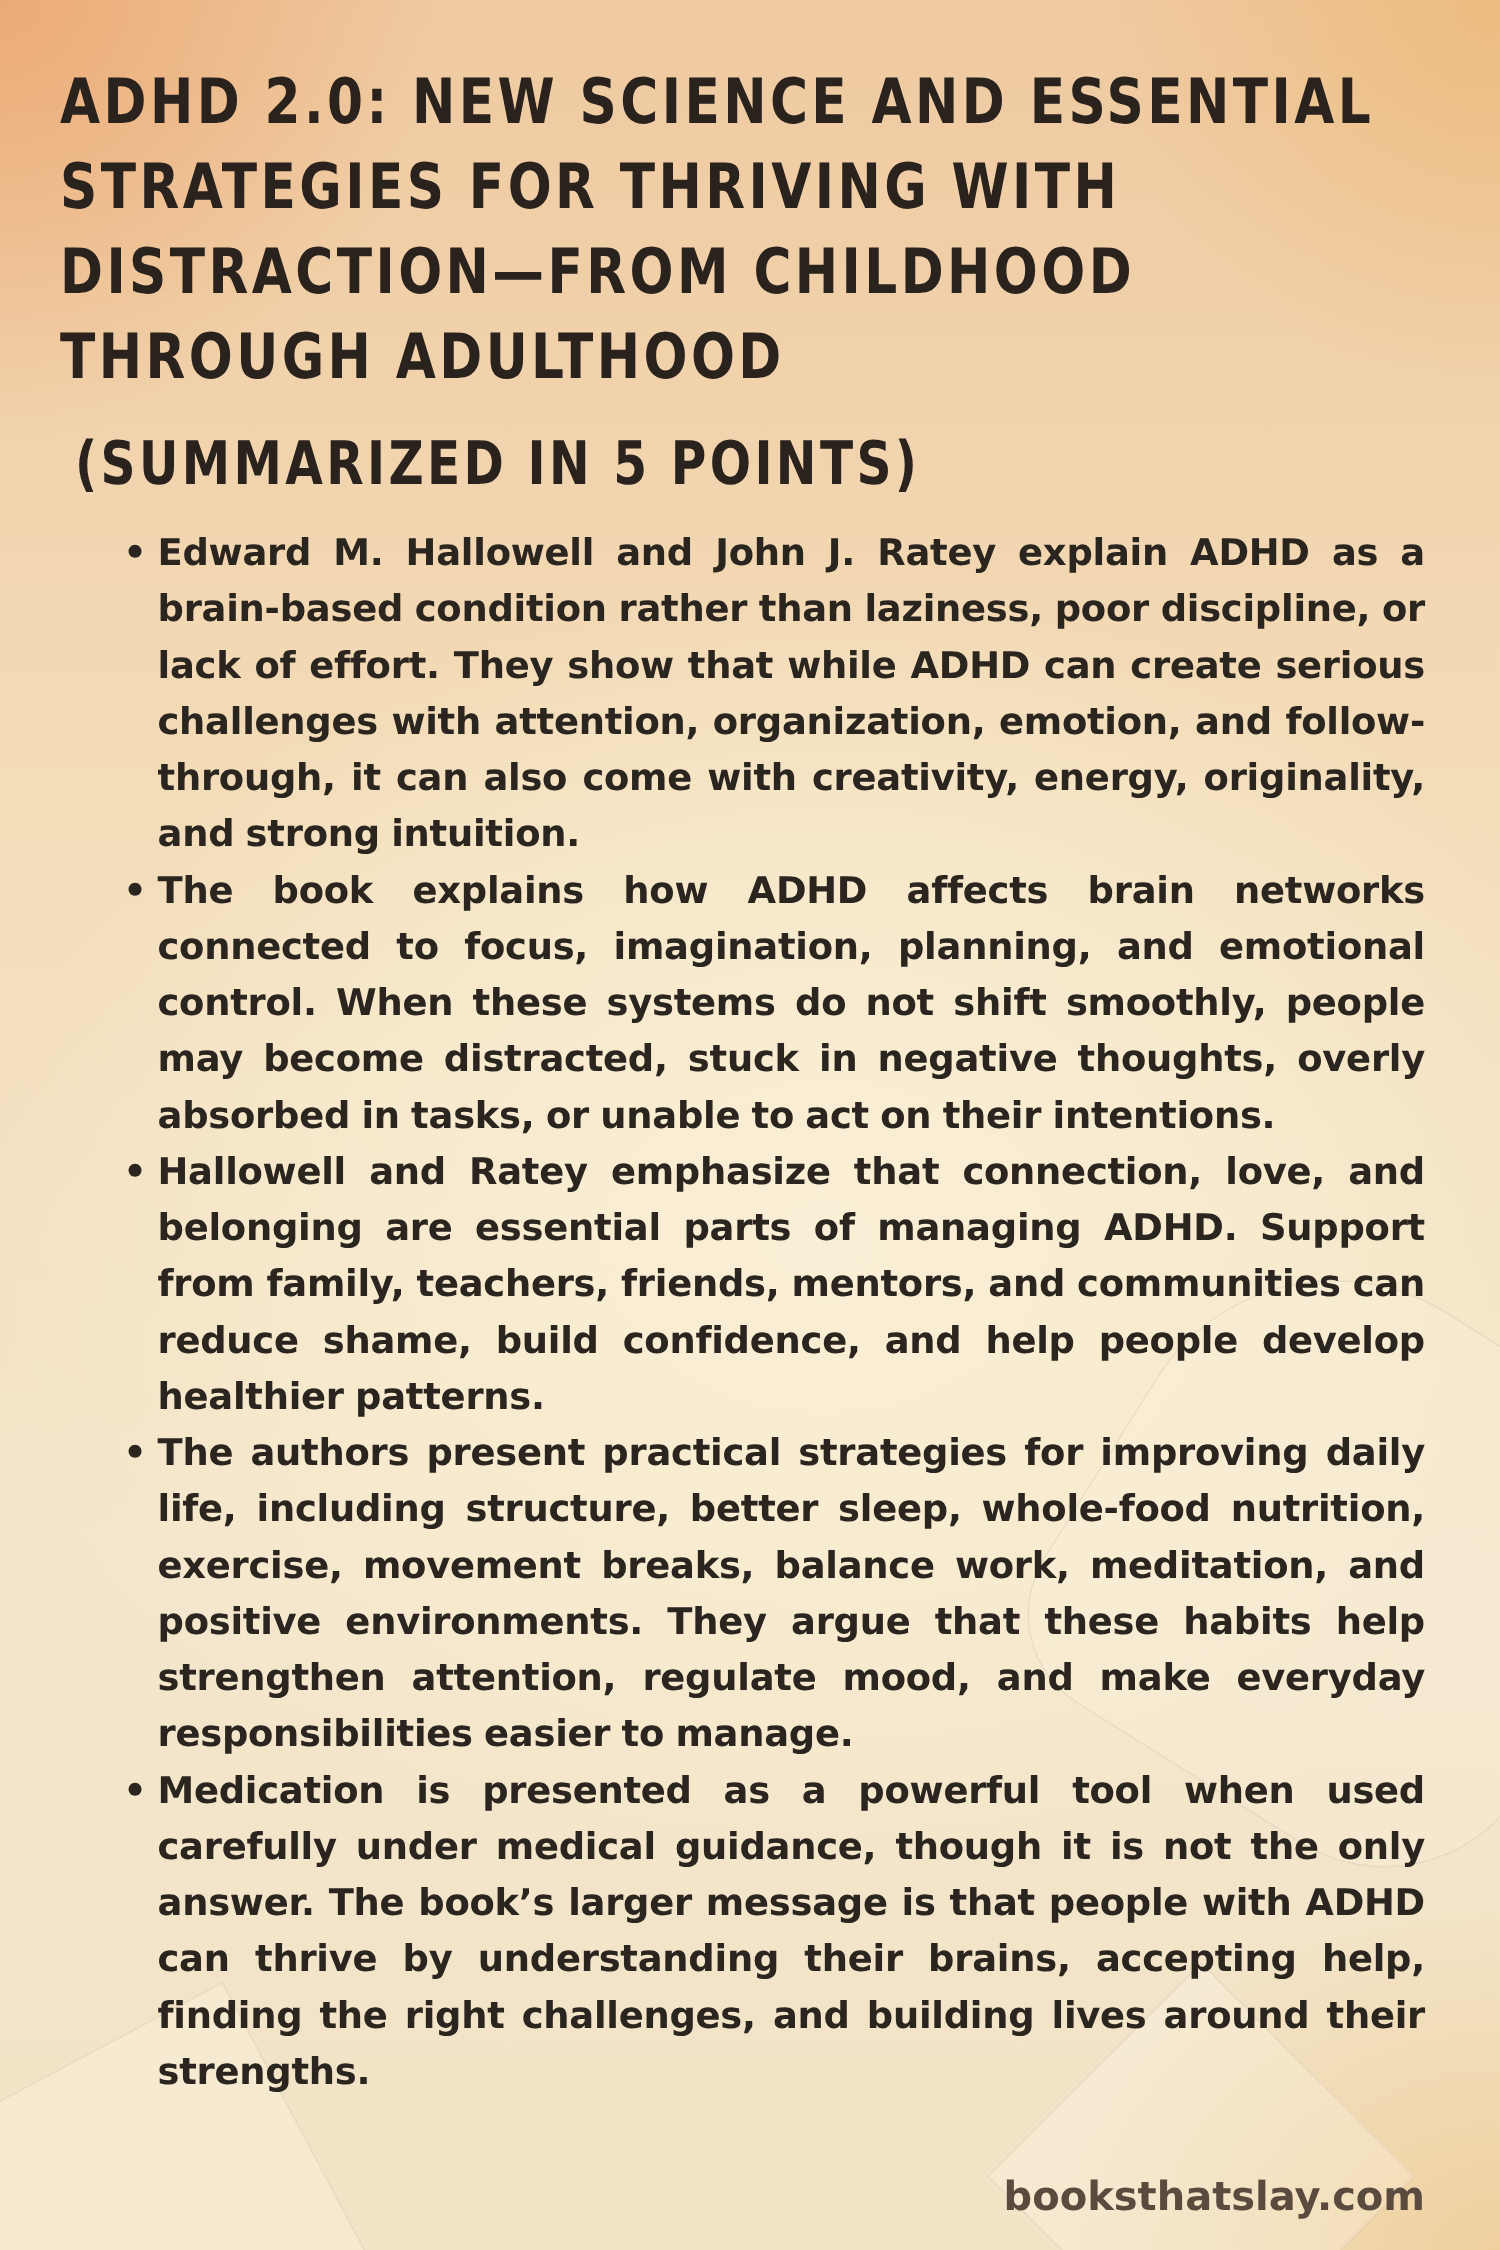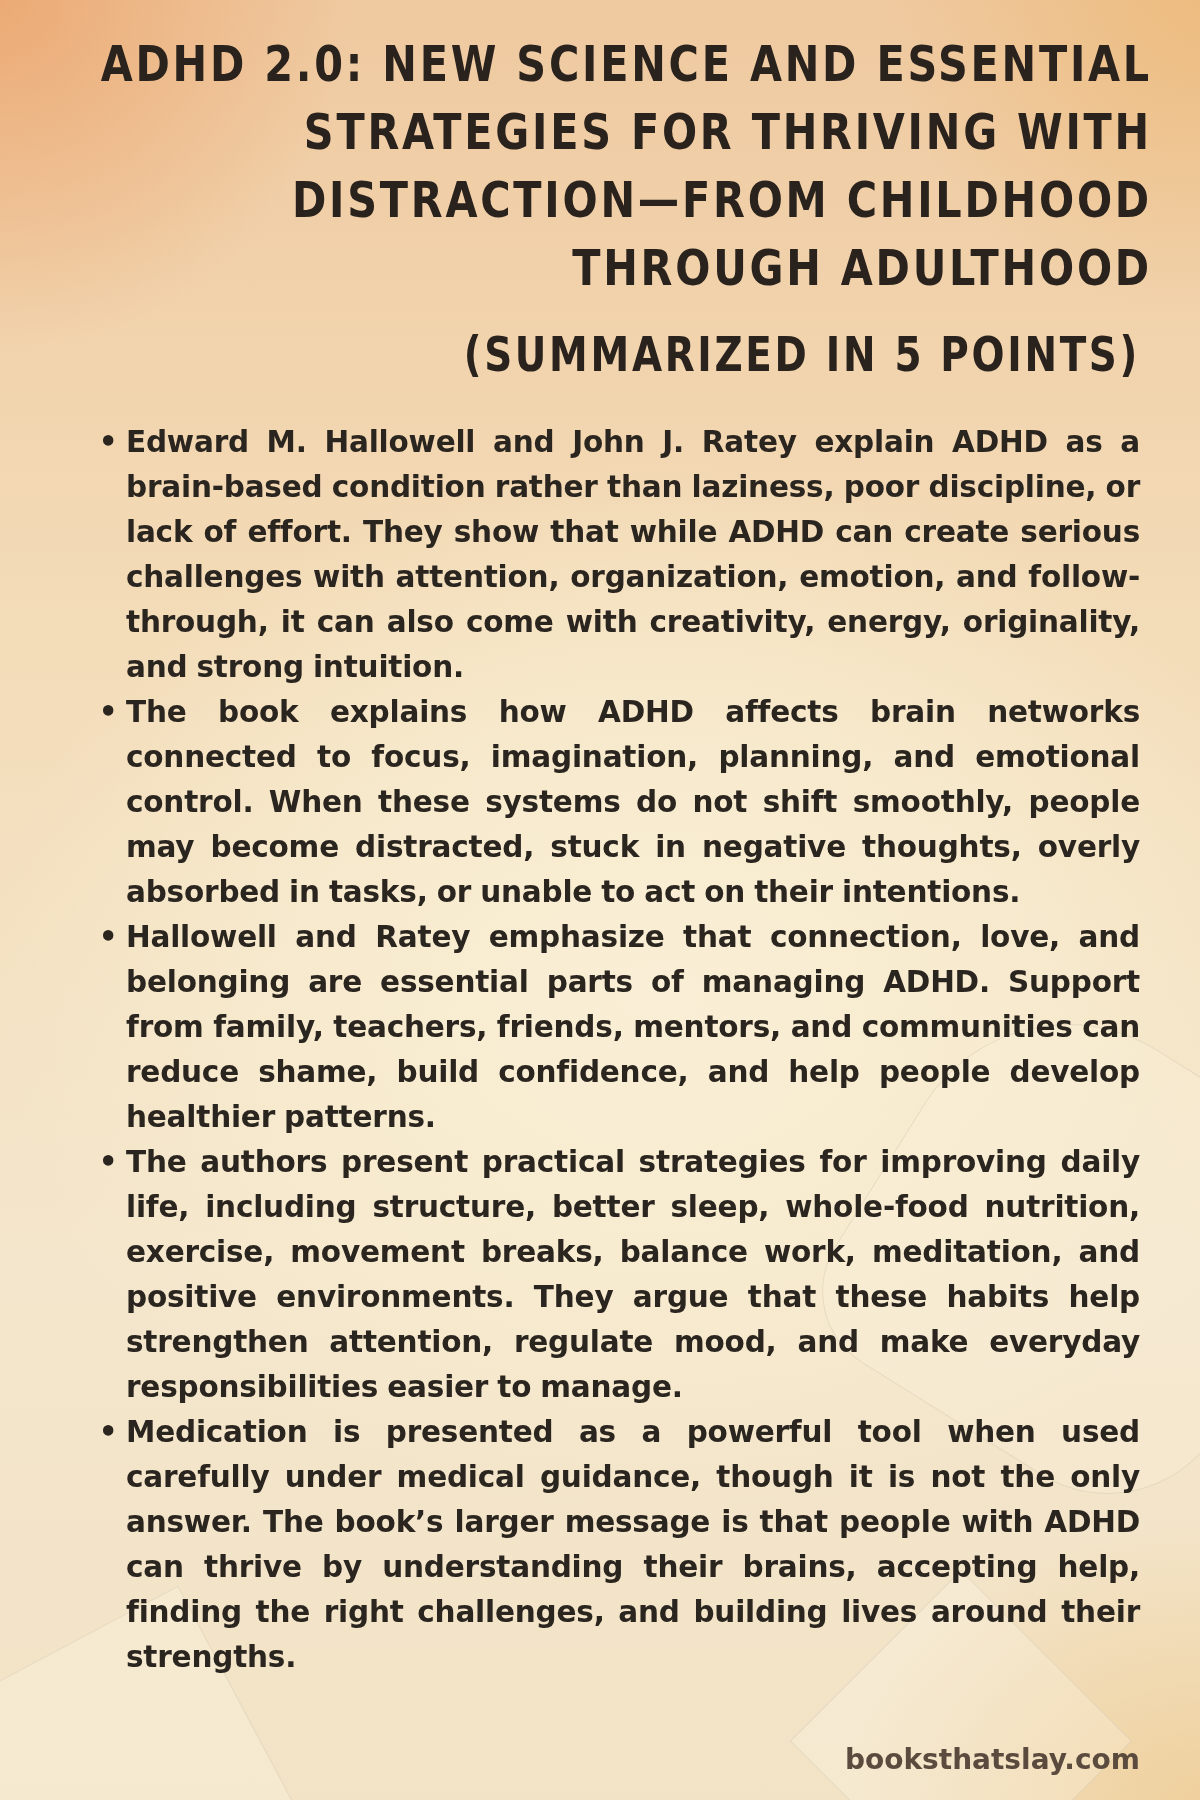--- a/index.html
+++ b/index.html
@@ -37,23 +37,23 @@
       background: rgba(255,250,235,0.25);
     }
     .crease-3 {
       left: 840px; top: 1620px; width: 240px; height: 240px;
       transform: rotate(45deg);
       background: rgba(255,252,240,0.25);
     }
     .header {
       position: absolute;
       left: 0;
-      top: 30px;
+      top: 47px;
       width: 1200px;
-      text-align: right;
+      text-align: left;
     }
     .title {
       margin: 0;
       font-family: "DejaVu Sans Condensed", "DejaVu Sans", sans-serif;
       font-weight: bold;
       font-size: 50px;
       line-height: 68px;
       letter-spacing: 3px;
       text-transform: uppercase;
       color: #2a221d;
@@ -97,21 +97,21 @@
       top: 0;
       width: 20px;
       text-align: center;
     }
     .footer {
       position: absolute;
       right: 60px;
       bottom: 24px;
       font-family: "DejaVu Sans", sans-serif;
       font-weight: bold;
-      font-size: 28px;
+      font-size: 32px;
       color: #5a4b3e;
       margin-left: 28px;
     }
   </style>
 </head>
 <body>
 
 <div class="paper-crease crease-1"></div>
 <div class="paper-crease crease-2"></div>
 <div class="paper-crease crease-3"></div>

